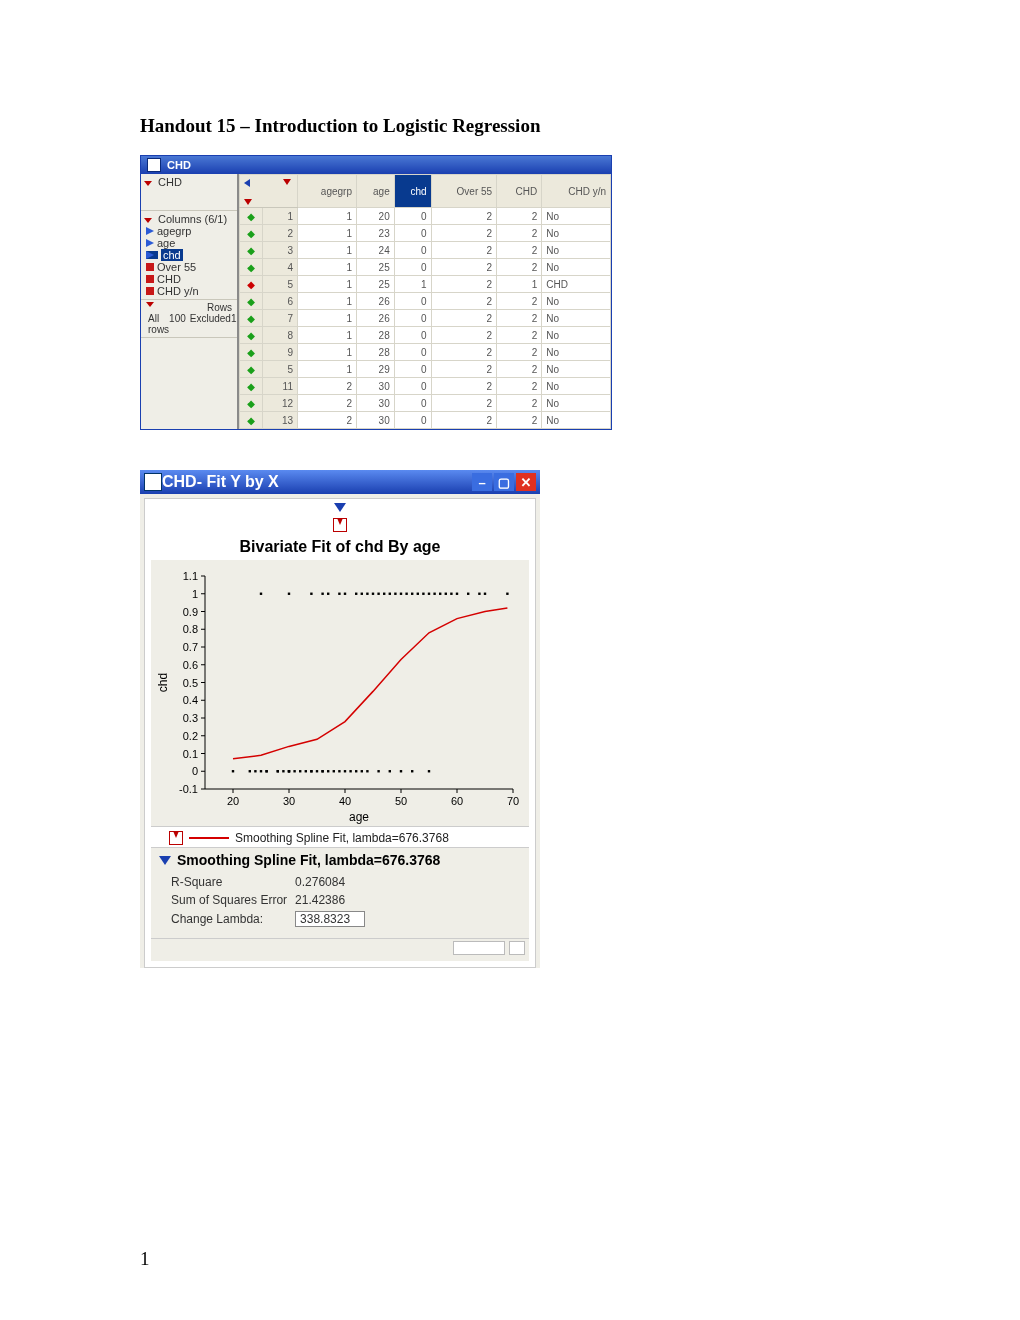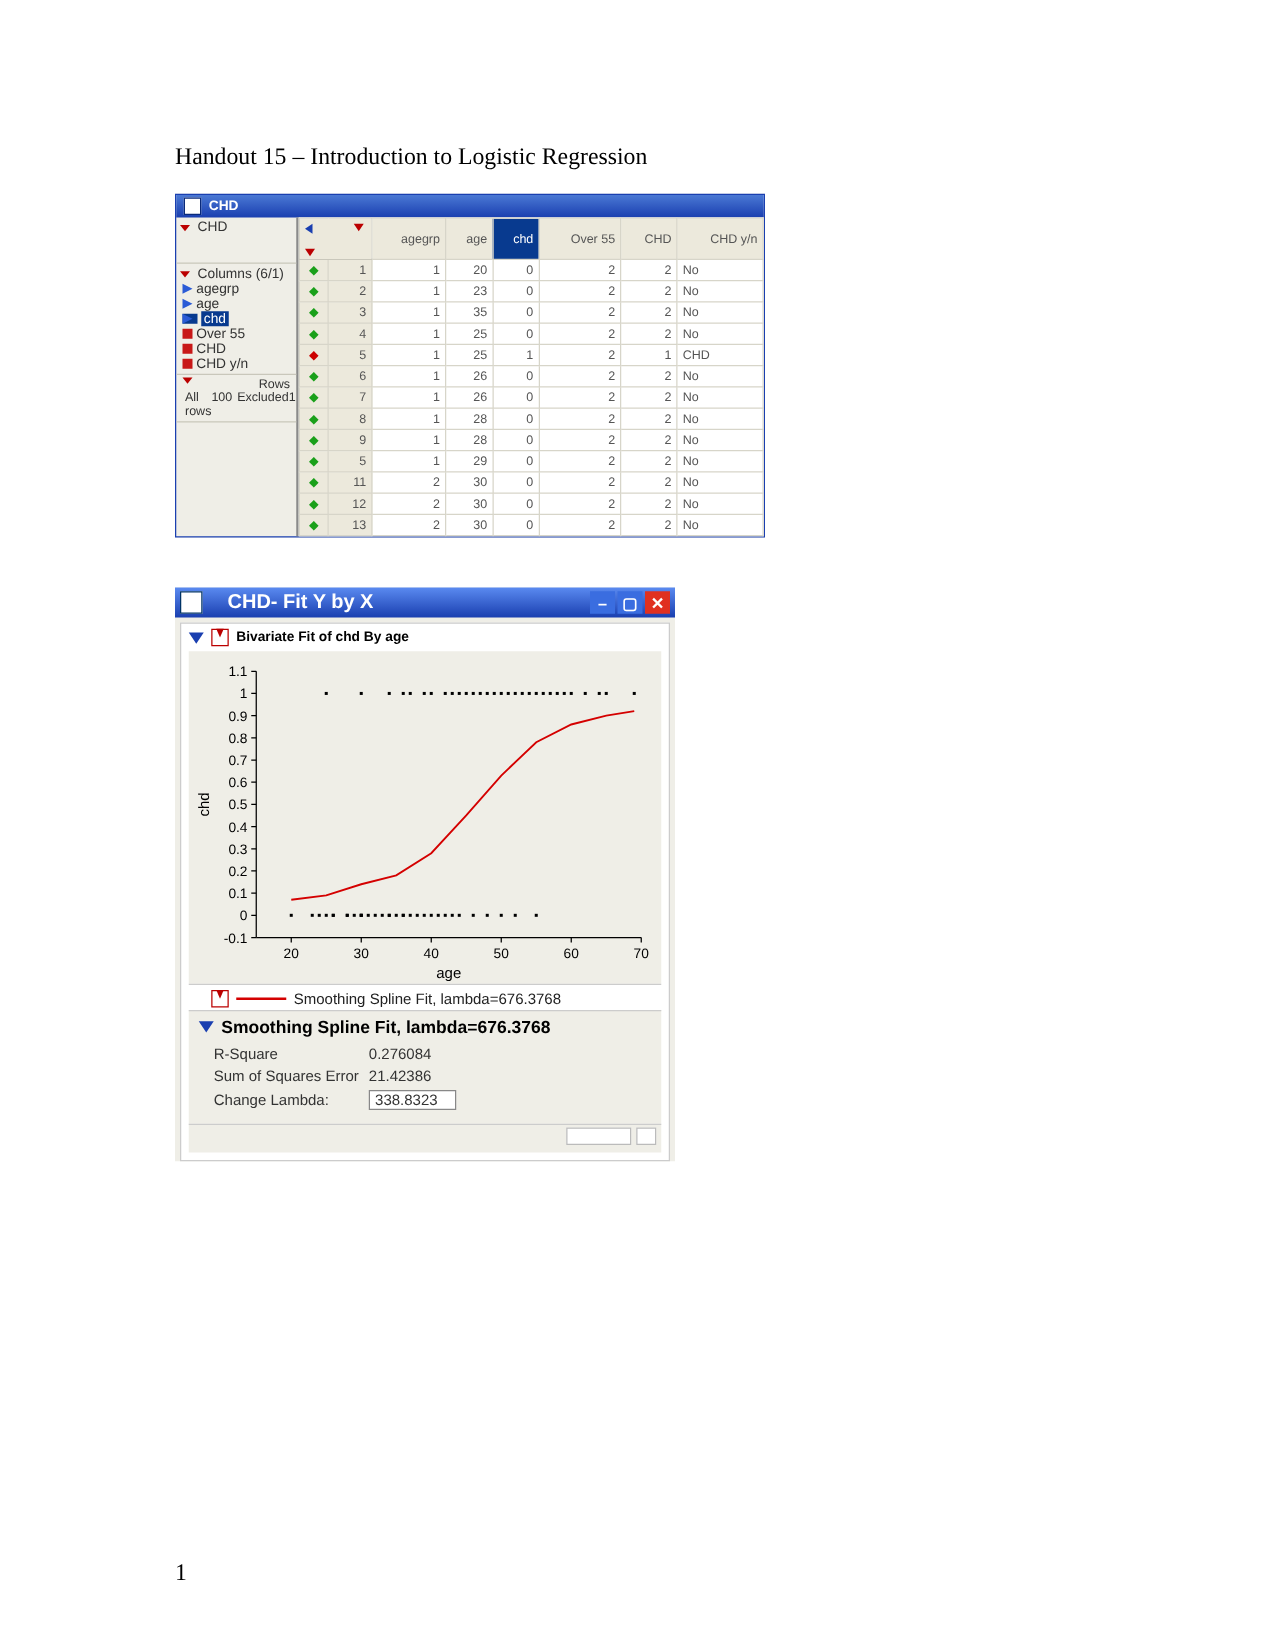--- a/index.html
+++ b/index.html
@@ -7,21 +7,21 @@
     background: #fff;
     font-family: Georgia, "Times New Roman", serif;
     width: 1020px;
     height: 1320px;
     position: relative;
   }
   .page {
     padding: 115px 140px 0 140px;
   }
   .title {
-    font-weight: normal;
+    font-weight: bold;
     font-size: 19px;
     margin-bottom: 18px;
   }
   .para {
     font-size: 19px;
     line-height: 1.25;
     margin-bottom: 22px;
   }
   .para2 {
     font-size: 19px;
@@ -153,23 +153,24 @@
   .win2 .wbtn {
     width: 20px; height: 18px;
     display:flex;align-items:center;justify-content:center;
     color:#fff;font-weight:bold;font-size:13px;
   }
   .win2 .wbtn.min { background:#3a6de0; }
   .win2 .wbtn.max { background:#3a6de0; }
   .win2 .wbtn.close { background:#e03020; }
   .win2 .inner { background:#fff; margin:4px; padding: 2px 6px 6px 6px; border:1px solid #ccc;}
   .win2 .subhdr {
-    font-size: 11px; font-weight:bold; color:#000;
+    font-size: 16px; font-weight:bold; color:#000;
     display:flex; align-items:center; gap:6px;
     margin: 2px 0 4px 0;
+    flex-direction: column;
   }
   .win2 .twisty-blue {
     width:0;height:0;border-top:9px solid #1a3fb0;
     border-left:6px solid transparent;border-right:6px solid transparent;
   }
   .win2 .hot {
     width:12px;height:12px;border:1px solid #b00;
     position:relative;
   }
   .win2 .hot:after{
@@ -327,21 +328,21 @@
                 <td>23</td>
                 <td>0</td>
                 <td>2</td>
                 <td>2</td>
                 <td class="left">No</td>
               </tr>
               <tr>
                 <td class="rownum dot-g" style="text-align:center;width:14px;">◆</td>
                 <td class="rownum" style="width:26px;">3</td>
                 <td>1</td>
-                <td>35</td>
+                <td>24</td>
                 <td>0</td>
                 <td>2</td>
                 <td>2</td>
                 <td class="left">No</td>
               </tr>
               <tr>
                 <td class="rownum dot-g" style="text-align:center;width:14px;">◆</td>
                 <td class="rownum" style="width:26px;">4</td>
                 <td>1</td>
                 <td>25</td>
@@ -441,21 +442,21 @@
                 <td class="left">No</td>
               </tr>
             </tbody>
         </table>
       </div>
     </div>
   </div>
 
   <div class="win2">
     <div class="titlebar">
-      <span style="display:flex;align-items:center;gap:20px;">
+      <span style="display:flex;align-items:center;gap:0;">
         <span style="width:16px;height:16px;background:#fff;border:1px solid #036;"></span>
         <span>CHD- Fit Y by X</span>
       </span>
       <span class="wbtns">
         <span class="wbtn min">–</span>
         <span class="wbtn max">▢</span>
         <span class="wbtn close">✕</span>
       </span>
     </div>
     <div class="inner">

